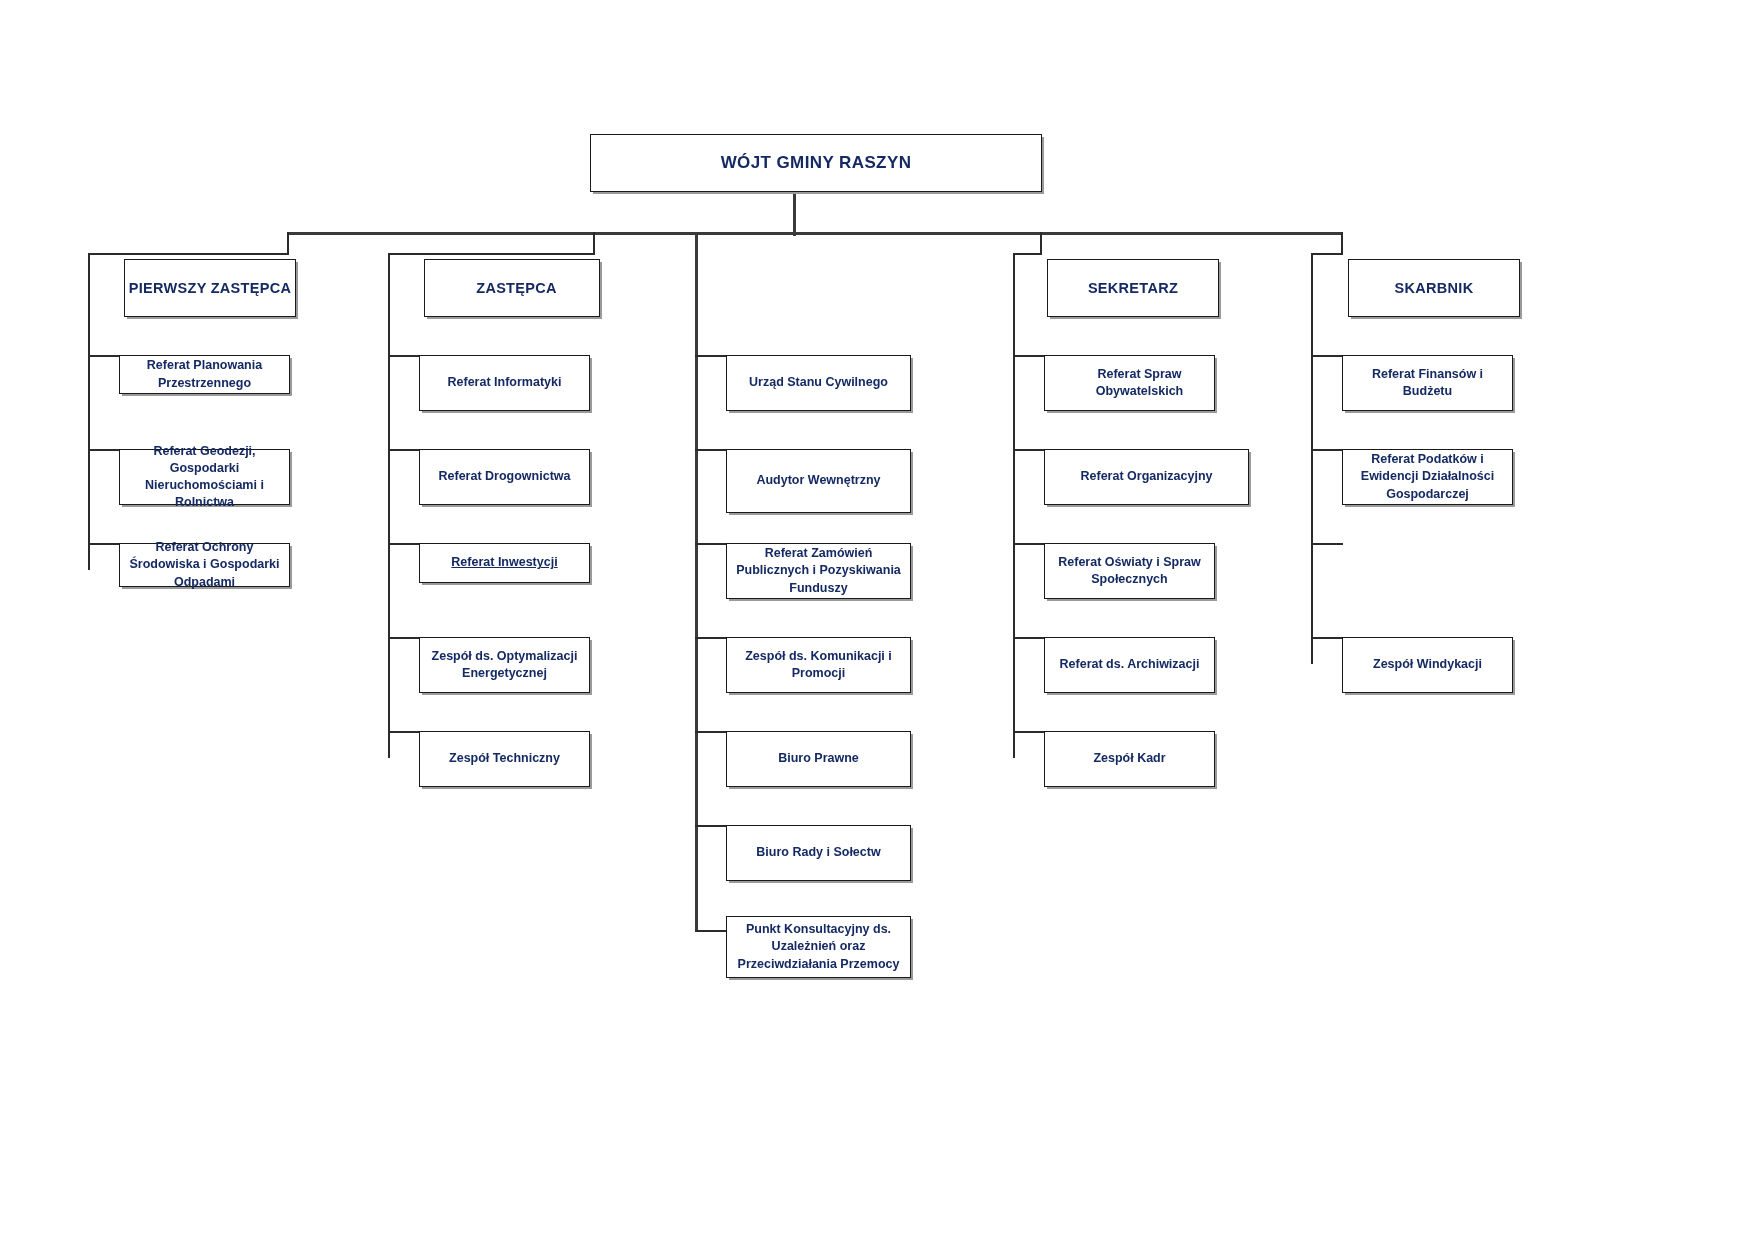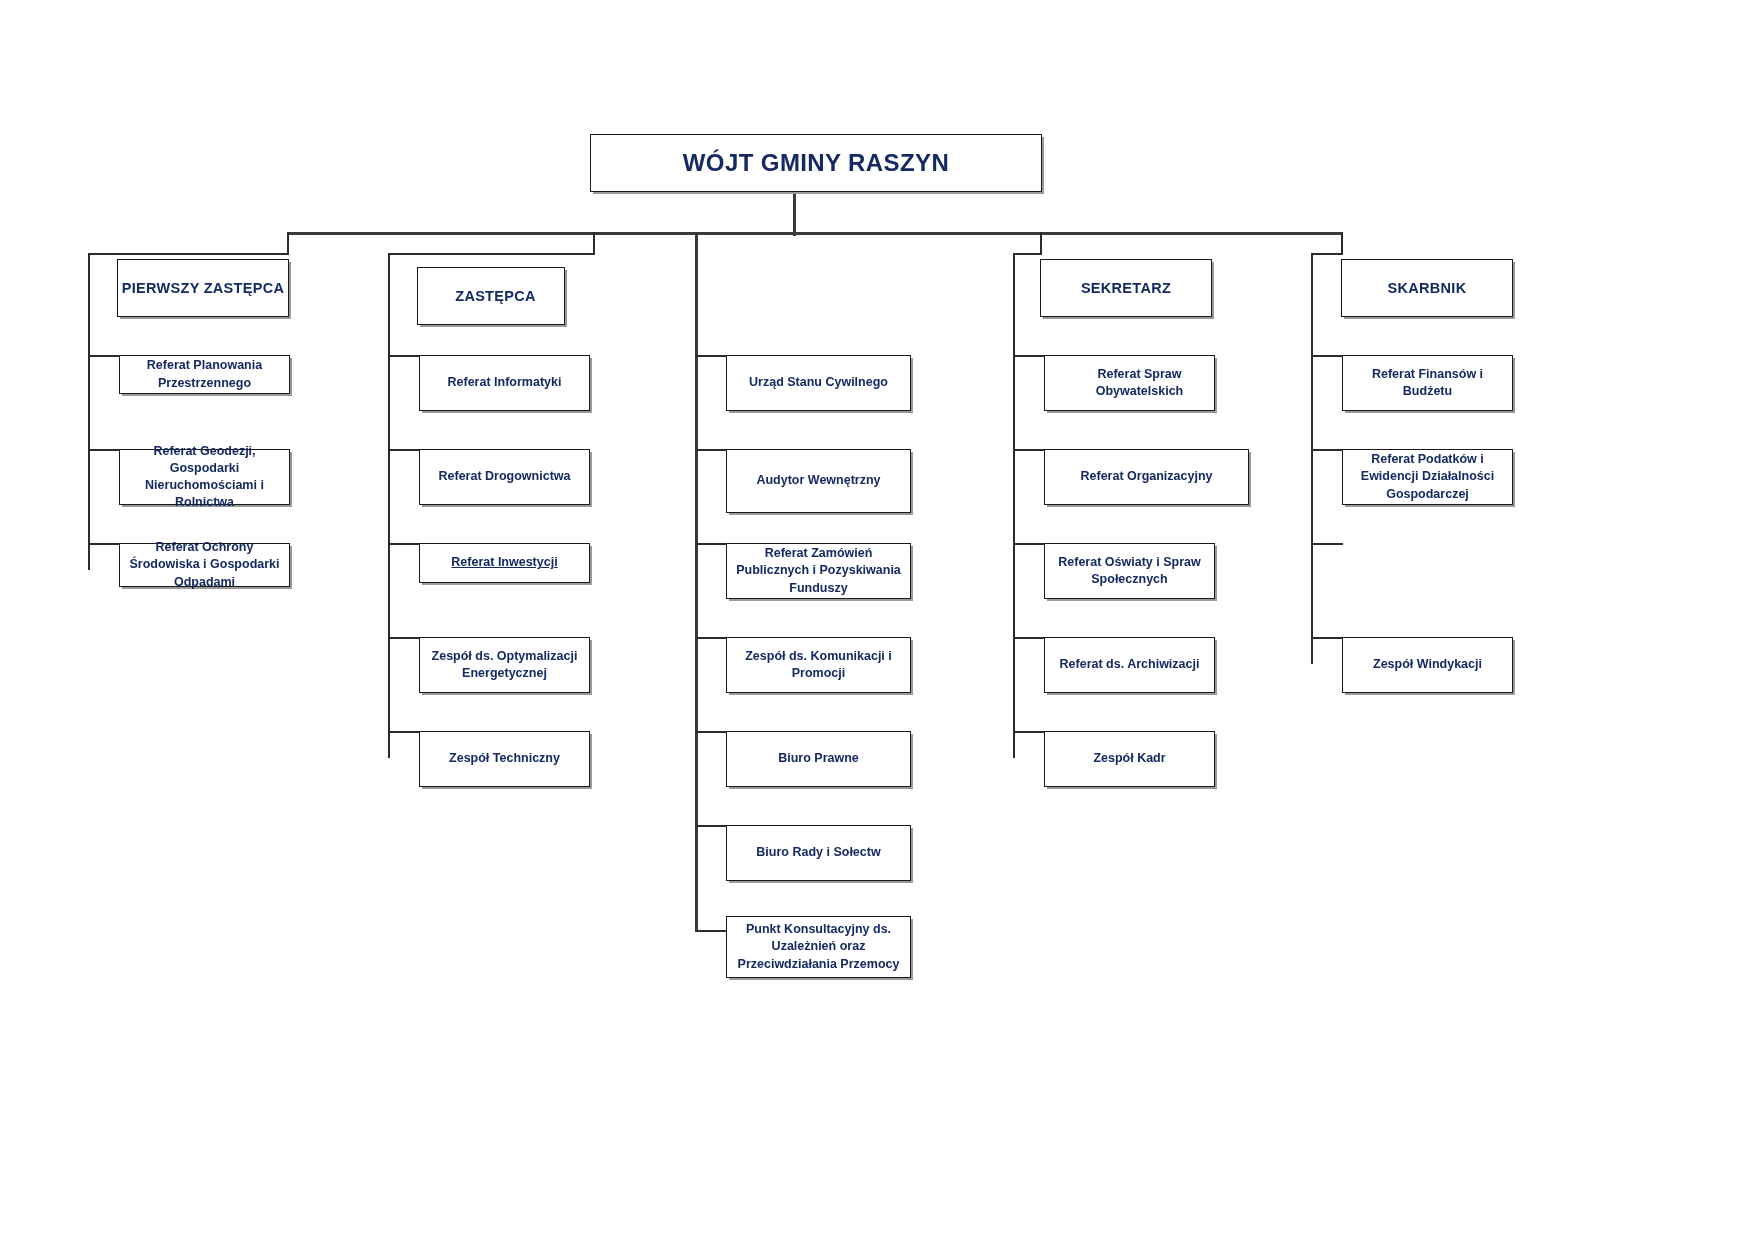--- a/index.html
+++ b/index.html
@@ -46,26 +46,27 @@
     box-shadow: 2.5px 2.5px 0 -0.5px #9a9a9a;
     display: flex;
     align-items: center;
     justify-content: center;
     text-align: center;
     color: #152a63;
     font-weight: bold;
     line-height: 1.38;
   }
   .node-root {
-    font-size: 24px;
+    font-size: 17px;
     letter-spacing: 0.4px;
   }
   .node-head {
     font-size: 14.5px;
     letter-spacing: 0.3px;
+    margin-left: 7px;
   }
   .node-dept {
     font-size: 12.5px;
     padding: 4px 8px;
   }
   .node-label {
     display: block;
     width: 100%;
   }
 </style>
@@ -130,21 +131,21 @@
   </div>
 
   <div class="node node-root" style="left:590px; top:134px; width:452px; height:58px;">
     <span class="node-label">WÓJT GMINY RASZYN</span>
   </div>
 
   <div class="node node-head" style="left:117px; top:259px; width:172px; height:58px;">
     <span class="node-label">PIERWSZY ZASTĘPCA</span>
   </div>
 
-  <div class="node node-head" style="left:417px; top:267px; width:148px; height:58px;padding-left:9px;">
+  <div class="node node-head" style="left:417px; top:259px; width:176px; height:58px;padding-left:9px;">
     <span class="node-label">ZASTĘPCA</span>
   </div>
 
   <div class="node node-head" style="left:1040px; top:259px; width:172px; height:58px;">
     <span class="node-label">SEKRETARZ</span>
   </div>
 
   <div class="node node-head" style="left:1341px; top:259px; width:172px; height:58px;">
     <span class="node-label">SKARBNIK</span>
   </div>

